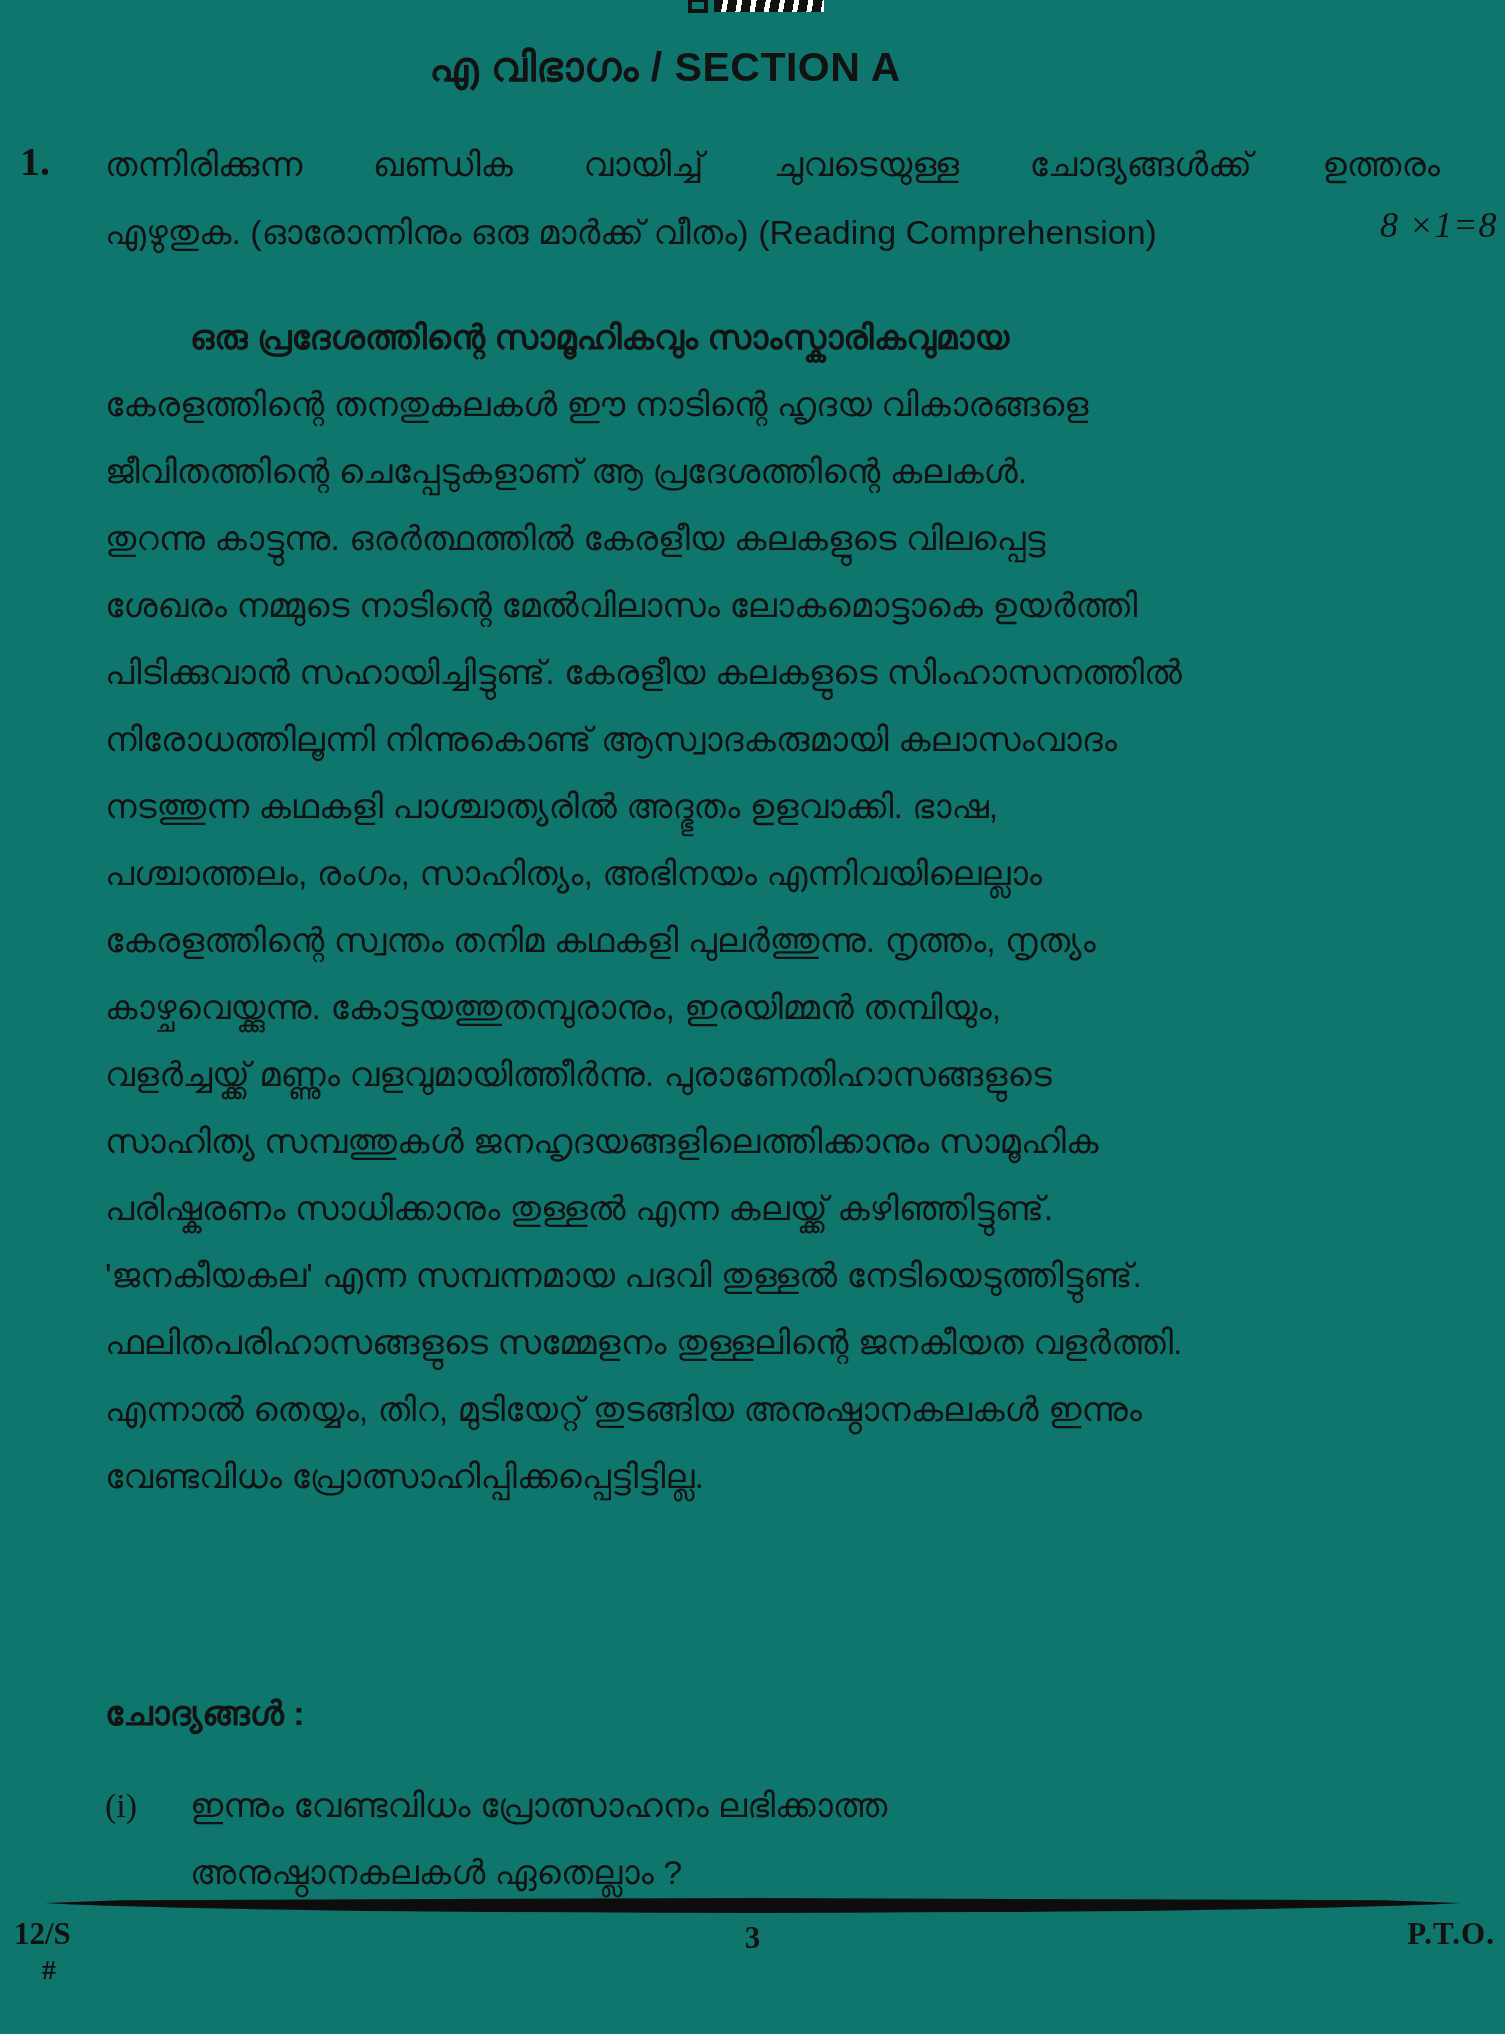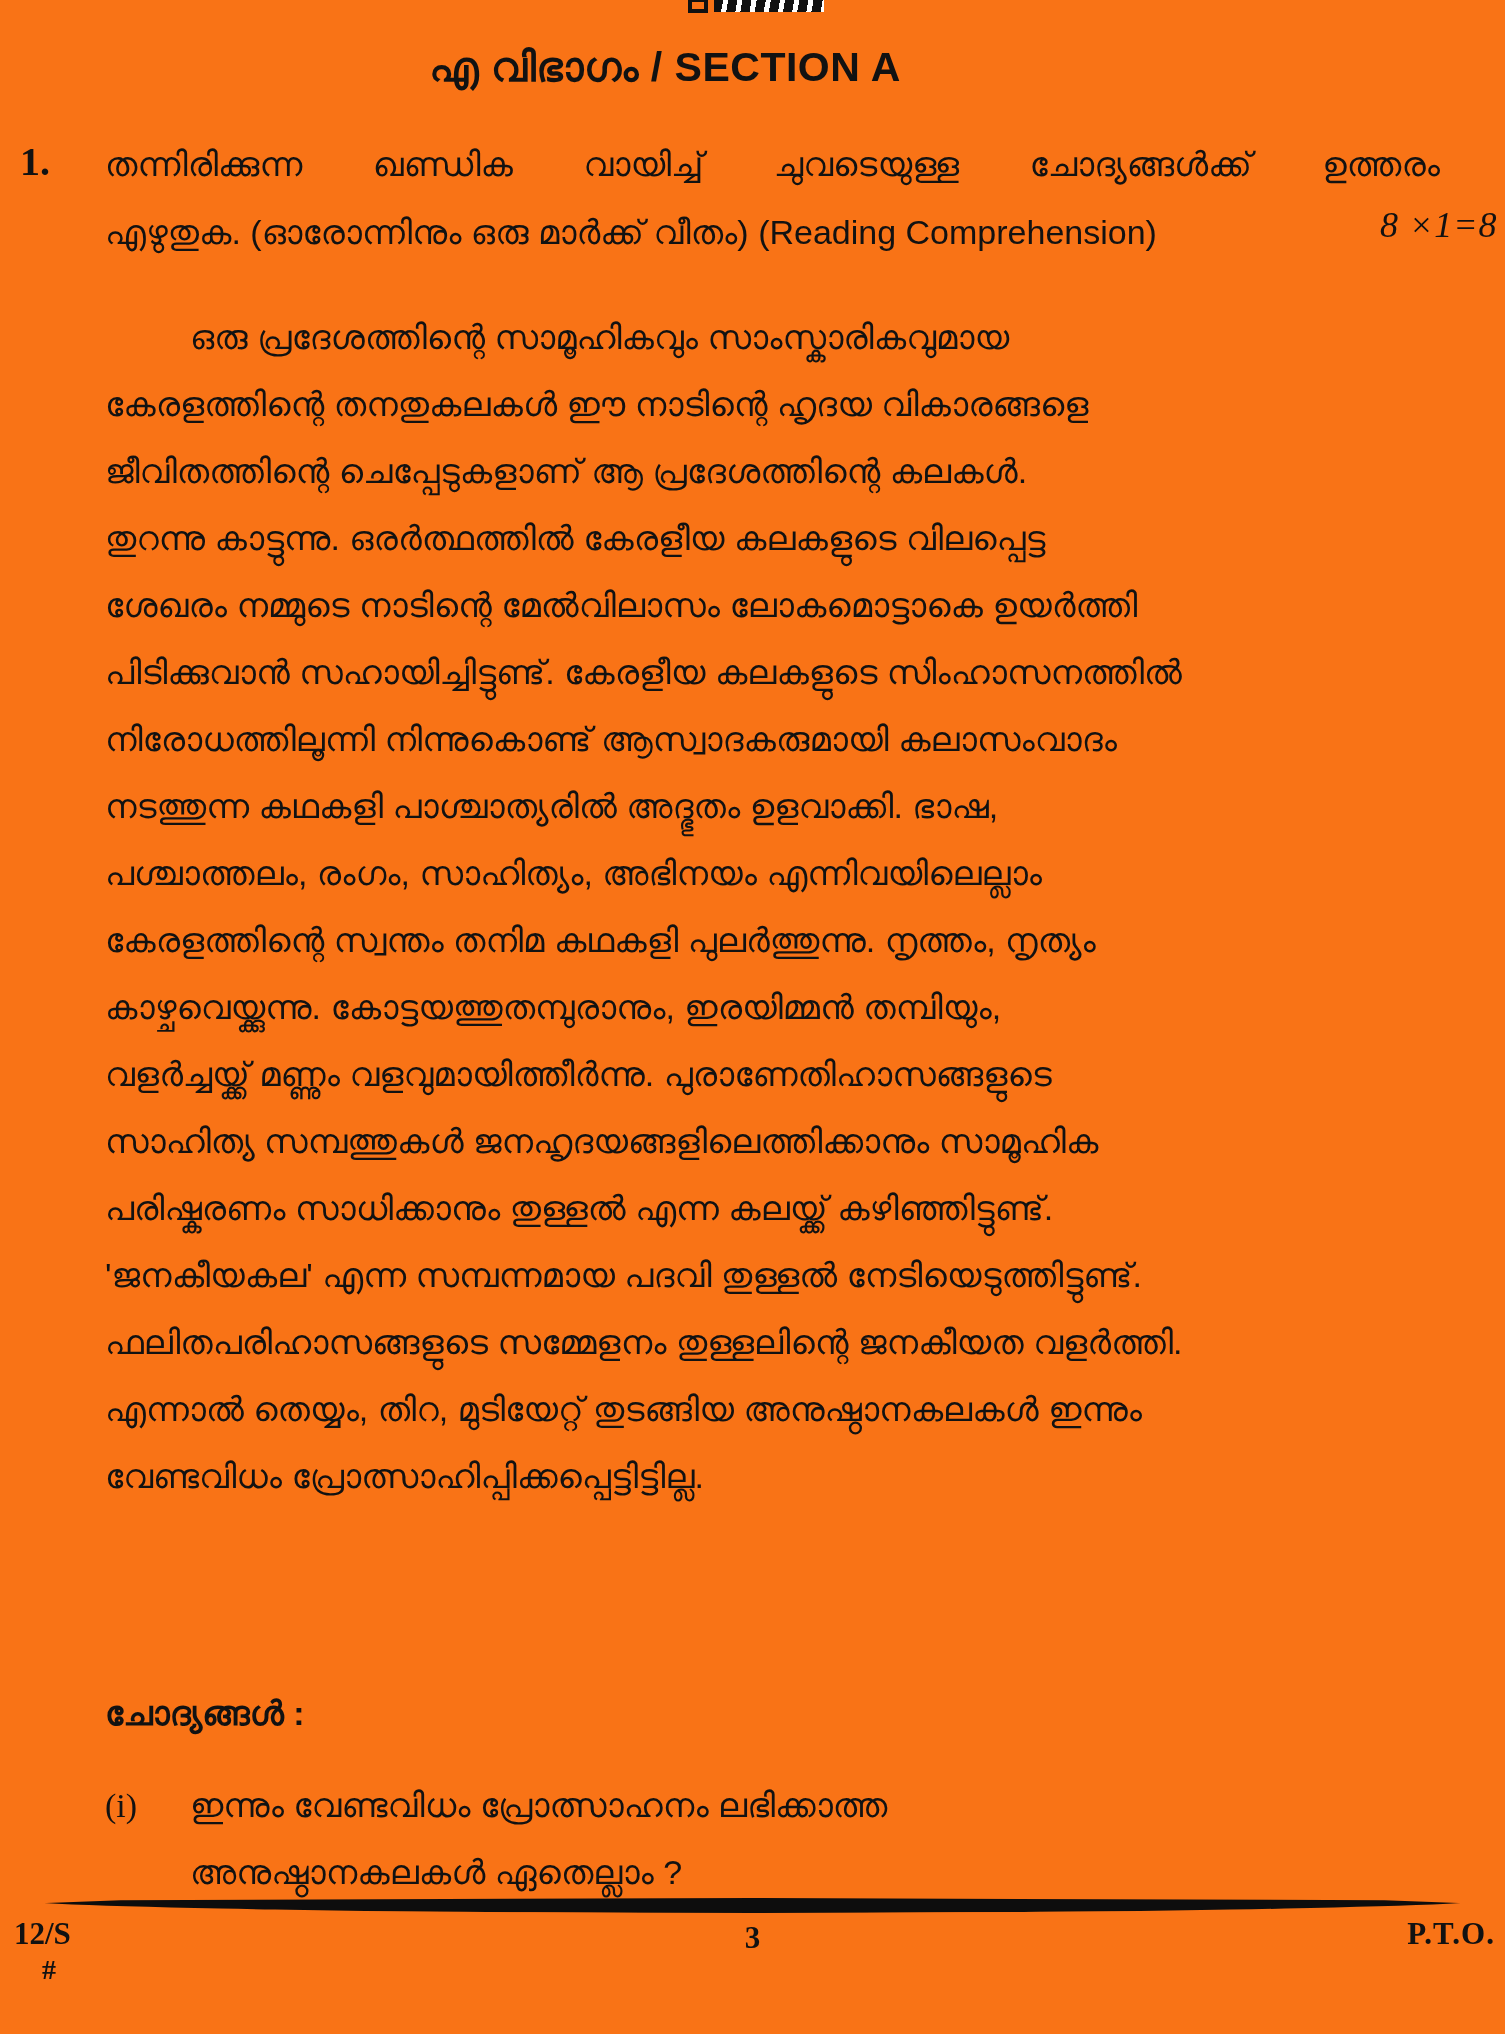--- a/index.html
+++ b/index.html
@@ -3,21 +3,21 @@
 <meta charset="utf-8">
 <style>
   * { margin: 0; padding: 0; box-sizing: border-box; }
   html, body { background: #e8e8e8; }
   body { font-family: "Liberation Sans", sans-serif; }
   .page {
     position: relative;
     width: 1505px;
     height: 2034px;
     margin: 0 auto;
-    background: #f97316;
+    background: #0f766e;
     color: #121212;
     overflow: hidden;
   }
 
   
   .artifact {
     position: absolute;
     top: 0; left: 688;
     left: 688px;
     width: 150px; height: 15px;
@@ -73,21 +73,21 @@
   }
 
   .passage {
     position: absolute;
     top: 304px; left: 105px;
     width: 1355px;
     font-size: 34px;
     line-height: 67px;
   }
   .passage .pline { white-space: nowrap; }
-  .passage .pline:first-child { text-indent: 85px; }
+  .passage .pline:first-child { text-indent: 85px; font-weight: bold; }
 
   .questions-label {
     position: absolute;
     top: 1694px; left: 105px;
     font-size: 34px;
     font-weight: bold;
   }
 
   .subq {
     position: absolute;

